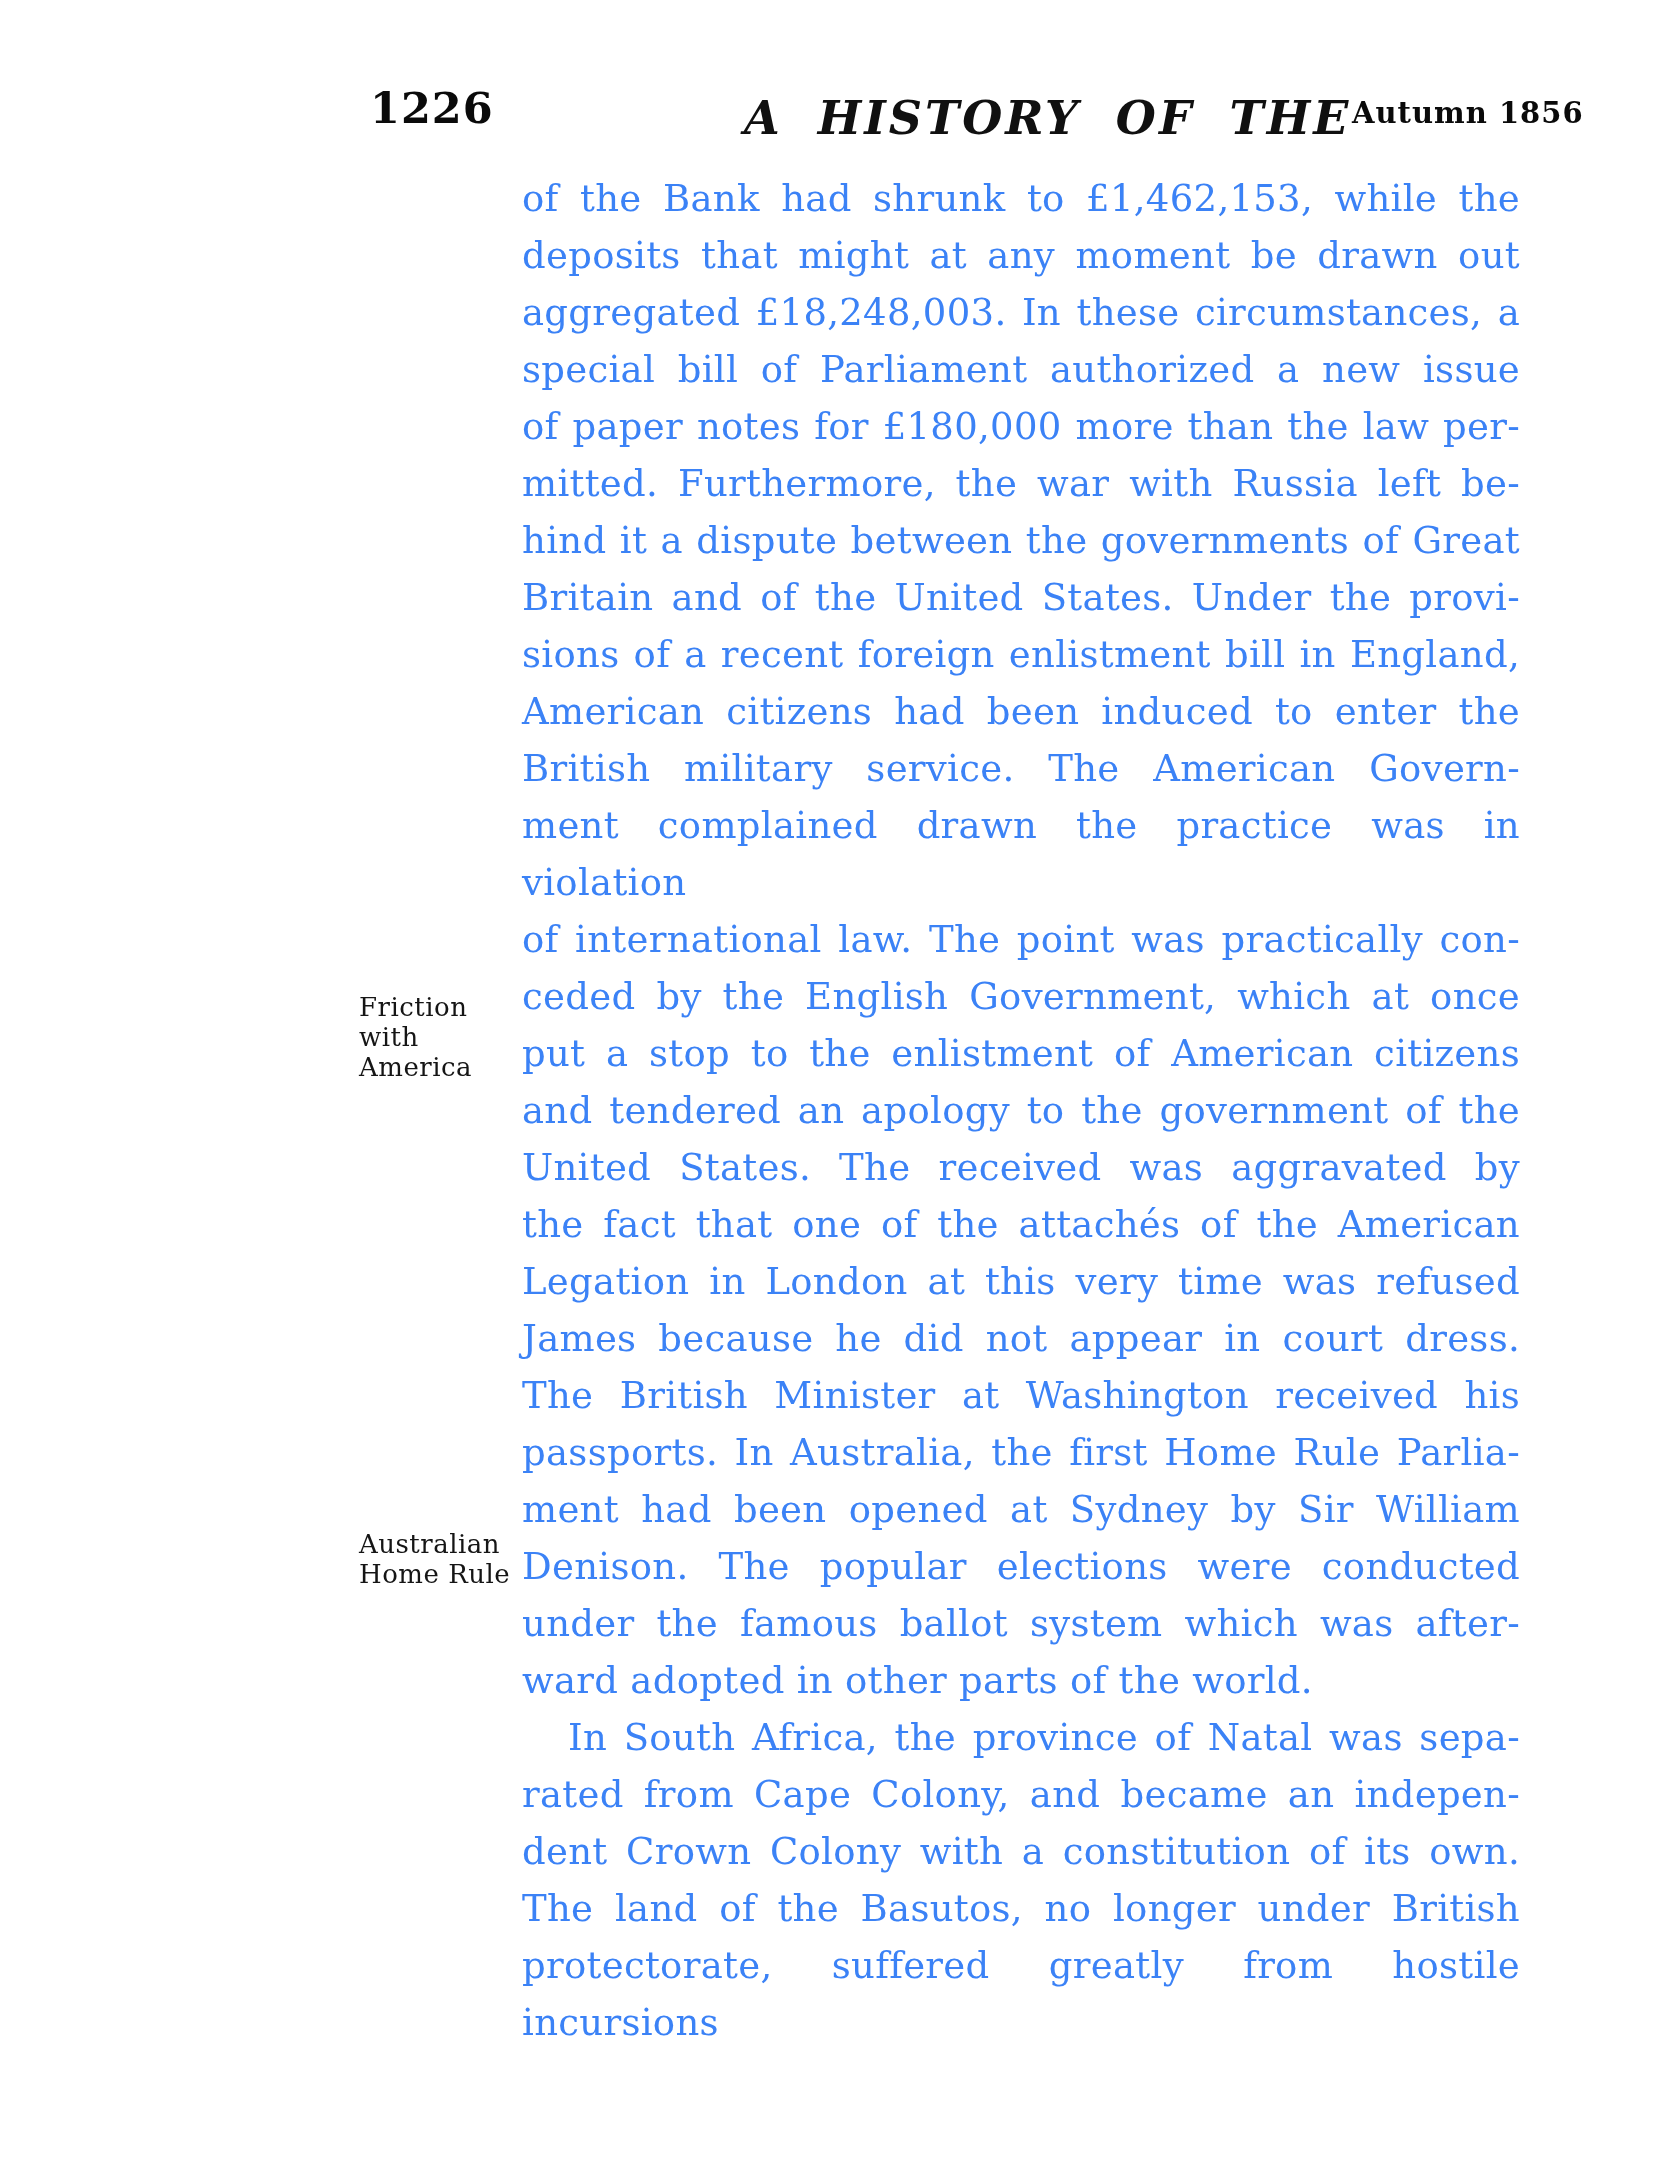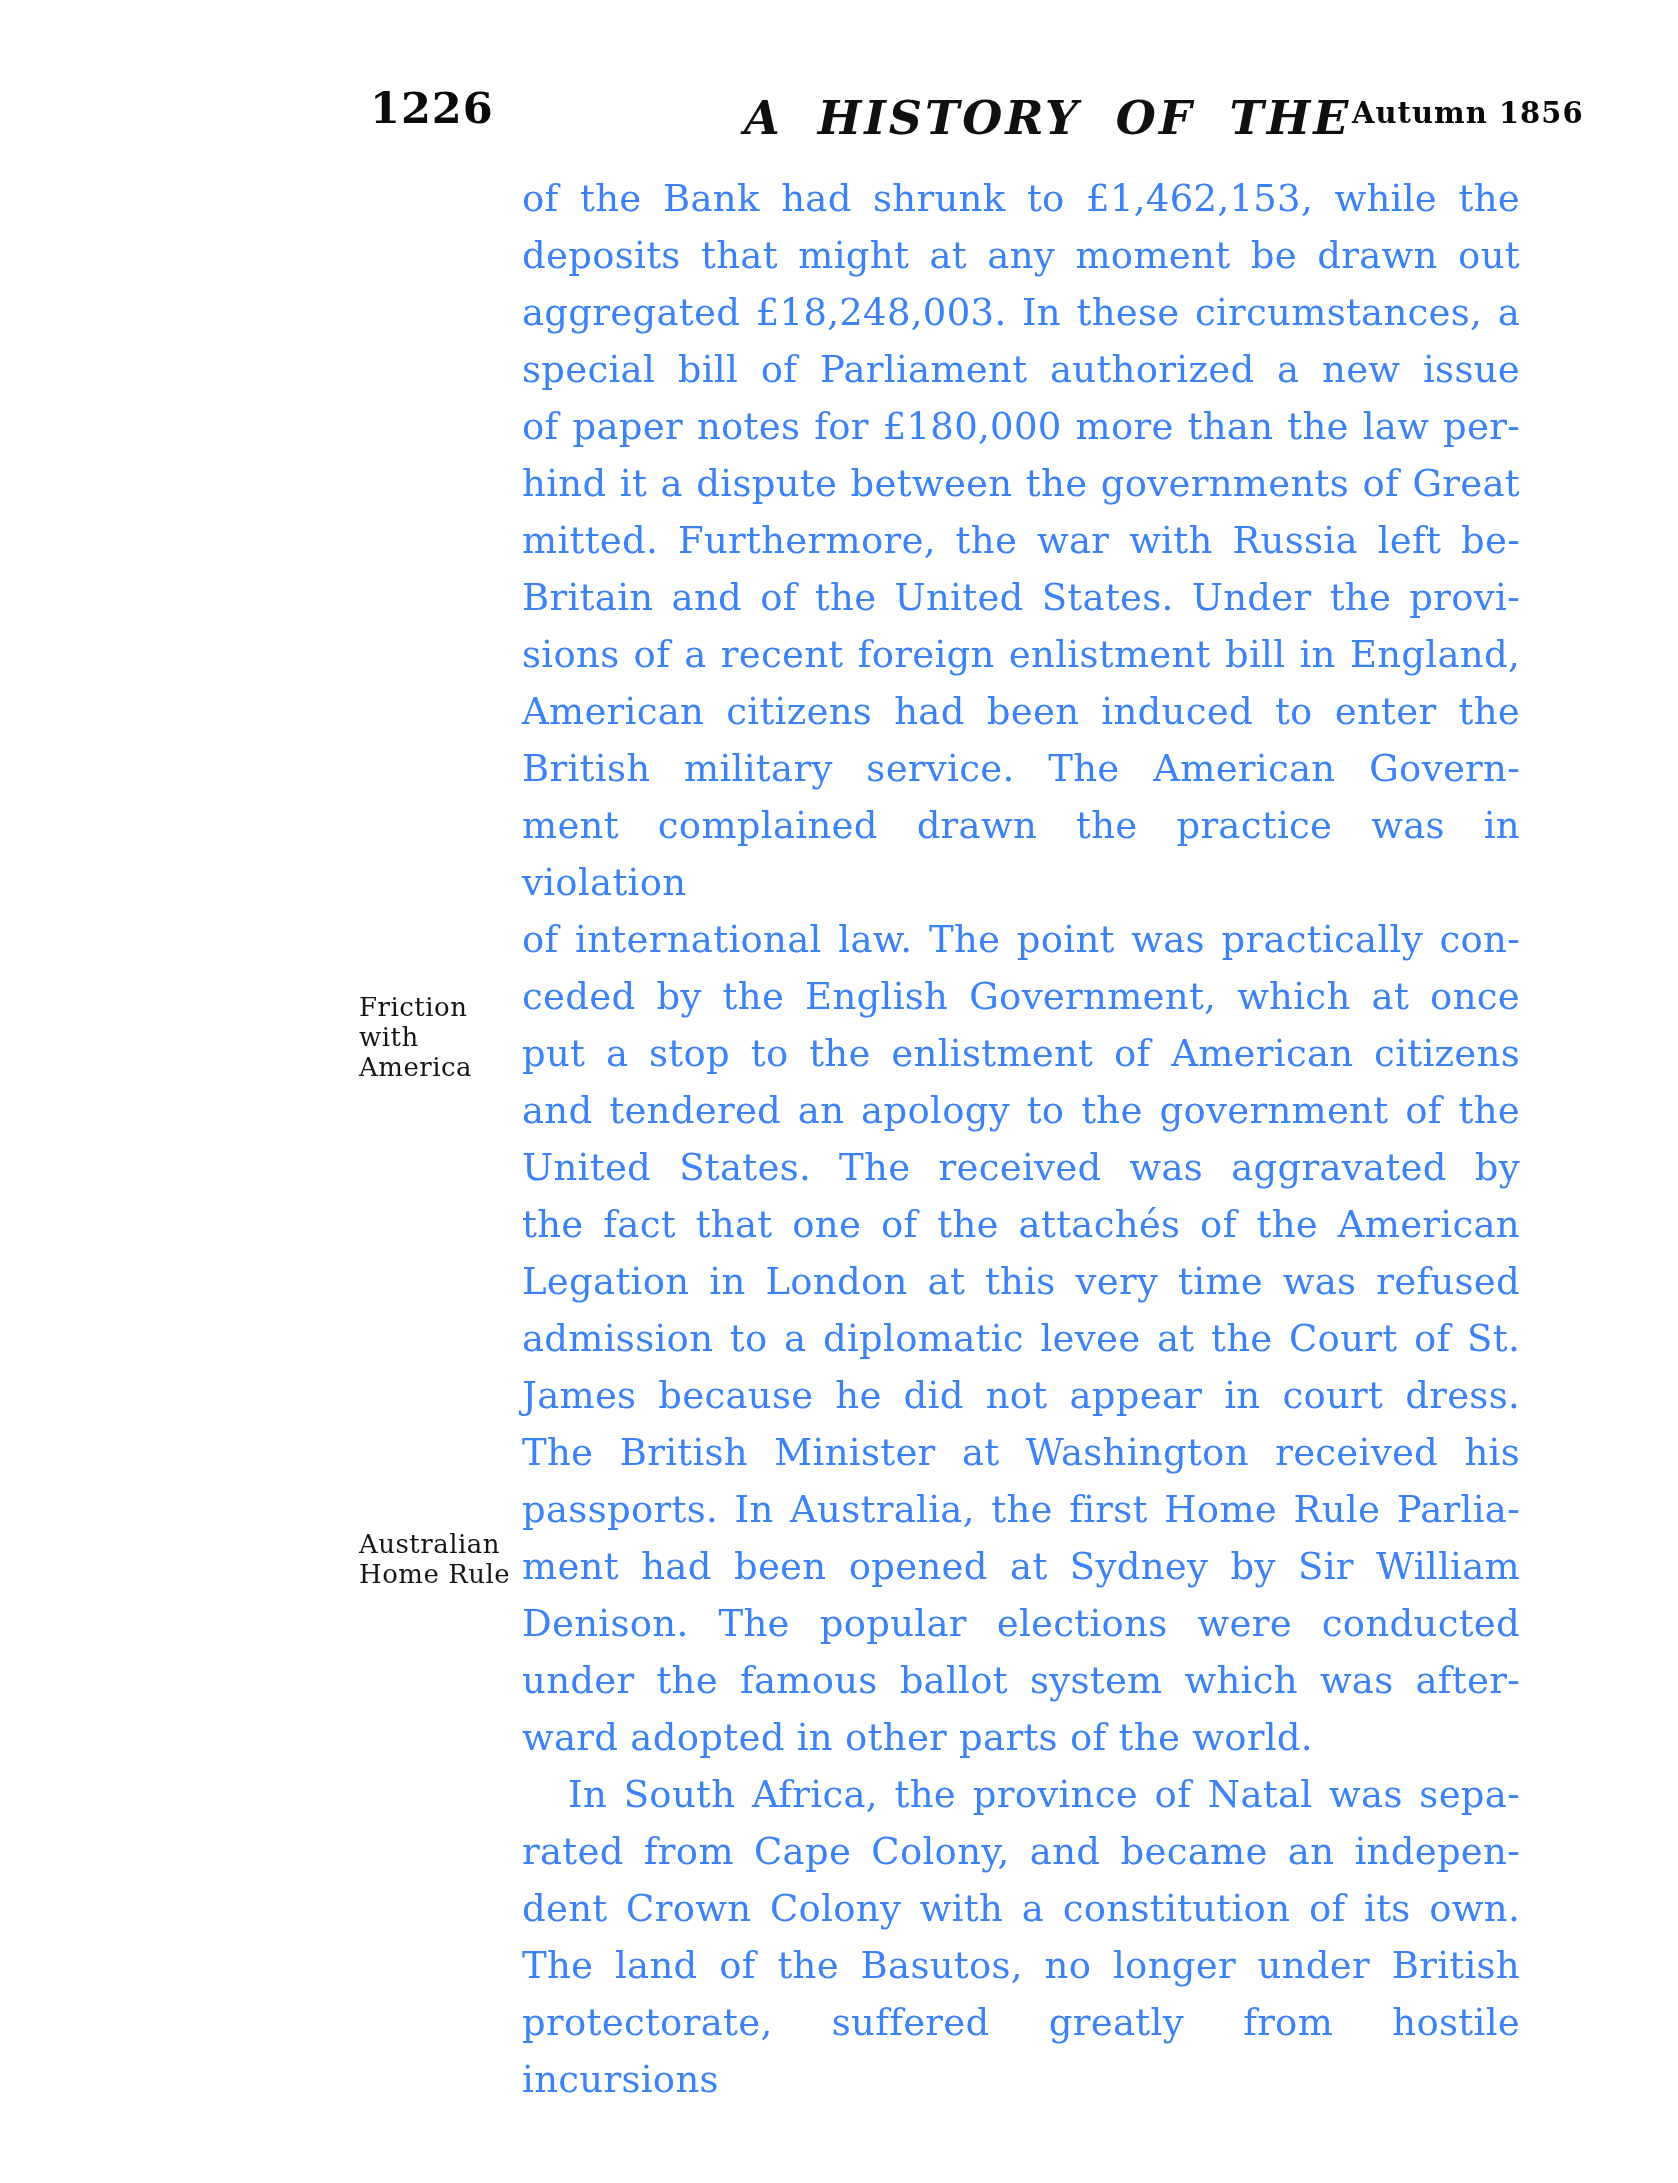--- a/index.html
+++ b/index.html
@@ -102,35 +102,34 @@
       <span class="mline">Australian</span>
       <span class="mline">Home Rule</span>
     </div>
 
   <div class="body-col" id="body-text">
       <div class="line">of the Bank had shrunk to £1,462,153, while the</div>
       <div class="line">deposits that might at any moment be drawn out</div>
       <div class="line">aggregated £18,248,003.  In these circumstances, a</div>
       <div class="line">special bill of Parliament authorized a new issue</div>
       <div class="line">of paper notes for £180,000 more than the law per-</div>
+      <div class="line">mitted.  Furthermore, the war with Russia left be-</div>
       <div class="line">hind it a dispute between the governments of Great</div>
-      <div class="line">mitted.  Furthermore, the war with Russia left be-</div>
       <div class="line">Britain and of the United States.  Under the provi-</div>
       <div class="line">sions of a recent foreign enlistment bill in England,</div>
       <div class="line">American citizens had been induced to enter the</div>
       <div class="line">British military service.  The American Govern-</div>
       <div class="line">ment complained drawn the practice was in violation</div>
       <div class="line">of international law.  The point was practically con-</div>
       <div class="line">ceded by the English Government, which at once</div>
       <div class="line">put a stop to the enlistment of American citizens</div>
       <div class="line">and tendered an apology to the government of the</div>
       <div class="line">United States.  The received was aggravated by</div>
       <div class="line">the fact that one of the attachés of the American</div>
       <div class="line">Legation in London at this very time was refused</div>
-      <div class="line">admission to a diplomatic levee at the Court of St.</div>
       <div class="line">James because he did not appear in court dress.</div>
       <div class="line">The British Minister at Washington received his</div>
       <div class="line">passports.  In Australia, the first Home Rule Parlia-</div>
       <div class="line">ment had been opened at Sydney by Sir William</div>
       <div class="line">Denison.  The popular elections were conducted</div>
       <div class="line">under the famous ballot system which was after-</div>
       <div class="line endpara">ward adopted in other parts of the world.</div>
       <div class="line indent">In South Africa, the province of Natal was sepa-</div>
       <div class="line">rated from Cape Colony, and became an indepen-</div>
       <div class="line">dent Crown Colony with a constitution of its own.</div>

